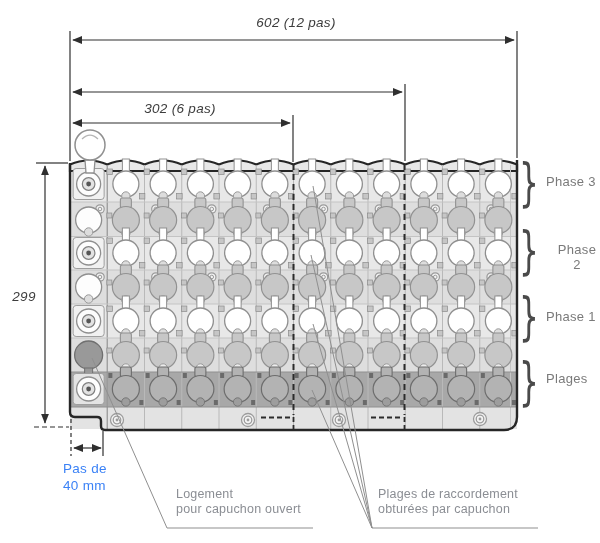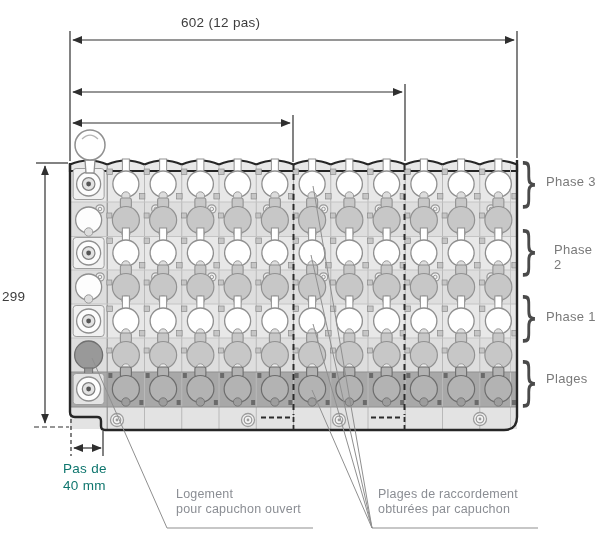--- a/index.html
+++ b/index.html
@@ -2,30 +2,30 @@
 <html><head>
 <meta charset="utf-8">
 <style>
   html,body{margin:0;padding:0;background:#ffffff;}
   #stage{
     position:relative;width:600px;height:543px;background:#ffffff;overflow:hidden;
     font-family:"Liberation Sans", sans-serif;
   }
   #stage svg{position:absolute;left:0;top:0;}
   .txt{position:absolute;white-space:pre;}
-  .dim{color:#3d3d3d;font-size:13.5px;letter-spacing:.3px;}
+  .dim{color:#3d3d3d;font-size:13.5px;letter-spacing:.3px;text-align:center;font-style:italic;}
   .dim602{left:181px;top:15px;width:230px;}
   .dim452{left:122px;top:68px;width:230px;}
   .dim302{left:65px;top:101px;width:230px;}
   .dim369{left:2px;top:289px;width:44px;}
-  .pitch{left:63px;top:460px;color:#0f766e;font-size:13.5px;line-height:17px;letter-spacing:.3px;}
+  .pitch{left:63px;top:460px;color:#3b82f6;font-size:13.5px;line-height:17px;letter-spacing:.3px;}
   .note{color:#8b8e94;font-size:12.5px;line-height:14.5px;letter-spacing:.2px;}
   .note-logement{left:176px;top:487px;}
   .note-plages{left:378px;top:487px;}
-  .phase{position:absolute;left:546px;color:#7a7a7a;font-size:13px;letter-spacing:.3px;}
+  .phase{position:absolute;left:546px;color:#7a7a7a;font-size:13px;letter-spacing:.3px;text-align:center;}
   .ph0{top:174px;} .ph1{top:242px;margin-left:8px;} .ph2{top:309px;} .ph3{top:371px;}
   .brace{position:absolute;left:519px;width:26px;height:42px;line-height:42px;
          font-family:"DejaVu Sans", sans-serif;font-size:52px;color:#4a4a4a;
          transform:scaleX(.6);transform-origin:left center;}
   .br0{top:161px;} .br1{top:229px;} .br2{top:295px;} .br3{top:360px;}
 </style>
 </head>
 <body>
 
 <div id="stage">
@@ -528,20 +528,21 @@
       <line x1="103" y1="431" x2="103" y2="456"></line>
     </g>
 
     <g stroke="#8f8f8f" stroke-width="1" fill="none">
       <path d="M92,358 L167,528 L313,528"></path>
       <path d="M313,186 L372,528 M311,255 L372,528 M313,324 L372,528 M312,390 L372,528 M372,528 H538"></path>
     </g>
   </svg>
 
   <div class="txt dim dim602">602 (12 pas)</div>
+  <div class="txt dim dim302">302 (6 pas)</div>
   <div class="txt dim dim369">299</div>
   <div class="txt pitch"><span>Pas de</span><br><span>40 mm</span></div>
 
   <div class="brace br0">}</div>
   <div class="brace br1">}</div>
   <div class="brace br2">}</div>
   <div class="brace br3">}</div>
   <div class="phase ph0">Phase 3</div>
   <div class="phase ph1">Phase 2</div>
   <div class="phase ph2">Phase 1</div>

